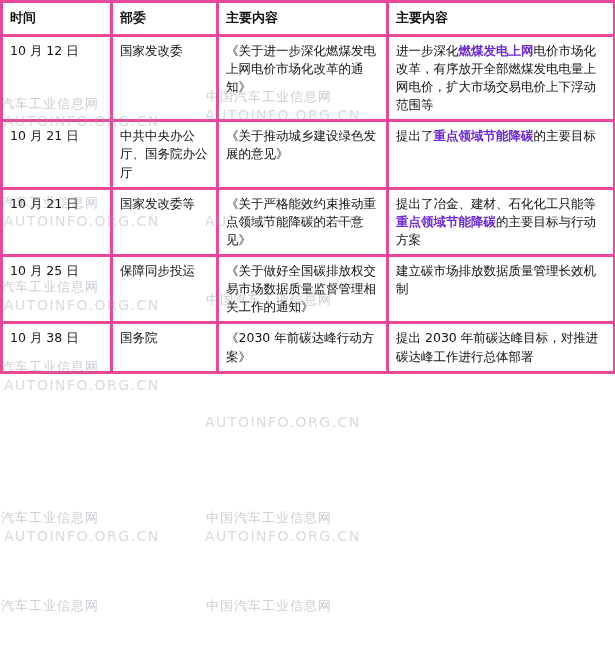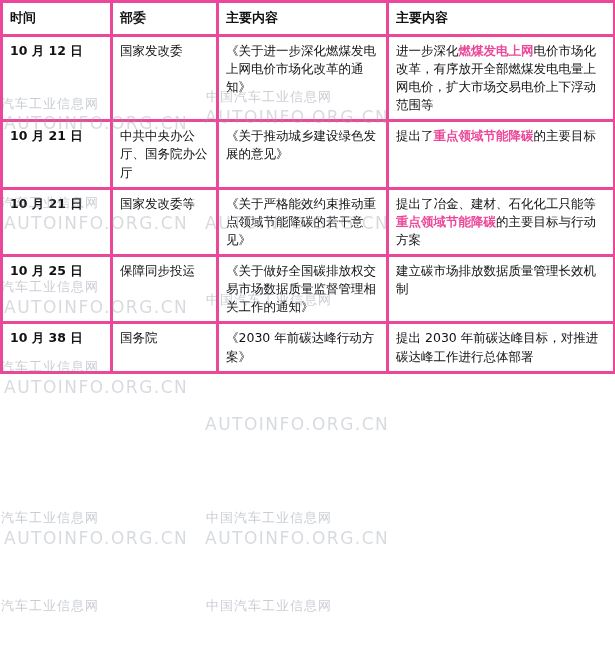--- a/index.html
+++ b/index.html
@@ -43,23 +43,23 @@
     font-weight: bold;
     text-align: left;
     font-size: 13px;
     padding-top: 6px;
     padding-bottom: 6px;
   }
   col.c-date { width: 110px; }
   col.c-dept { width: 106px; }
   col.c-policy { width: 170px; }
   col.c-content { width: 227px; }
-  .cell-date { white-space: nowrap; font-weight: bold; }
+  .cell-date { white-space: nowrap; }
   .hl {
-    color: #ec4899;
+    color: #6d28d9;
     font-weight: bold;
   }
   
   .watermarks {
     position: absolute;
     left: 0;
     top: 0;
     width: 615px;
     height: 672px;
     pointer-events: none;
@@ -71,21 +71,21 @@
     white-space: nowrap;
     font-family: "DejaVu Sans", "Liberation Sans", sans-serif;
     letter-spacing: 1px;
   }
   .wm-cn {
     color: rgba(120, 130, 145, 0.40);
     font-size: 13px;
   }
   .wm-en {
     color: rgba(150, 158, 170, 0.38);
-    font-size: 17px;
+    font-size: 14px;
     letter-spacing: 1.5px;
   }
 </style>
 </head>
 <body>
 
 <div class="page">
 
   <table class="policy-table">
     <colgroup>

